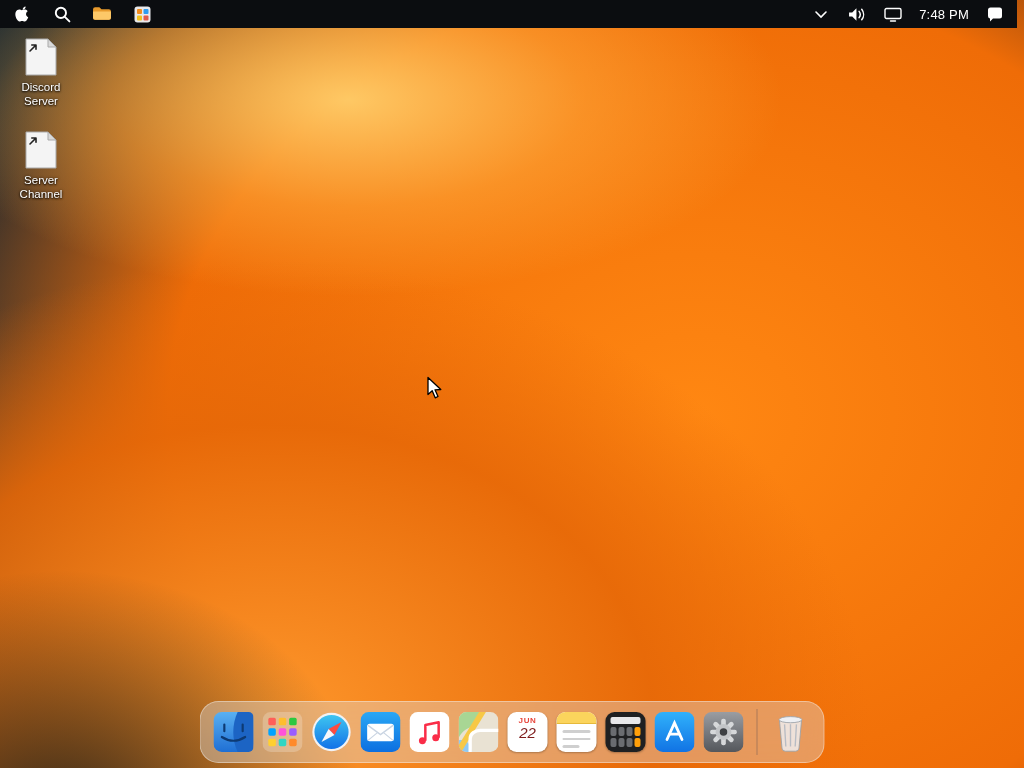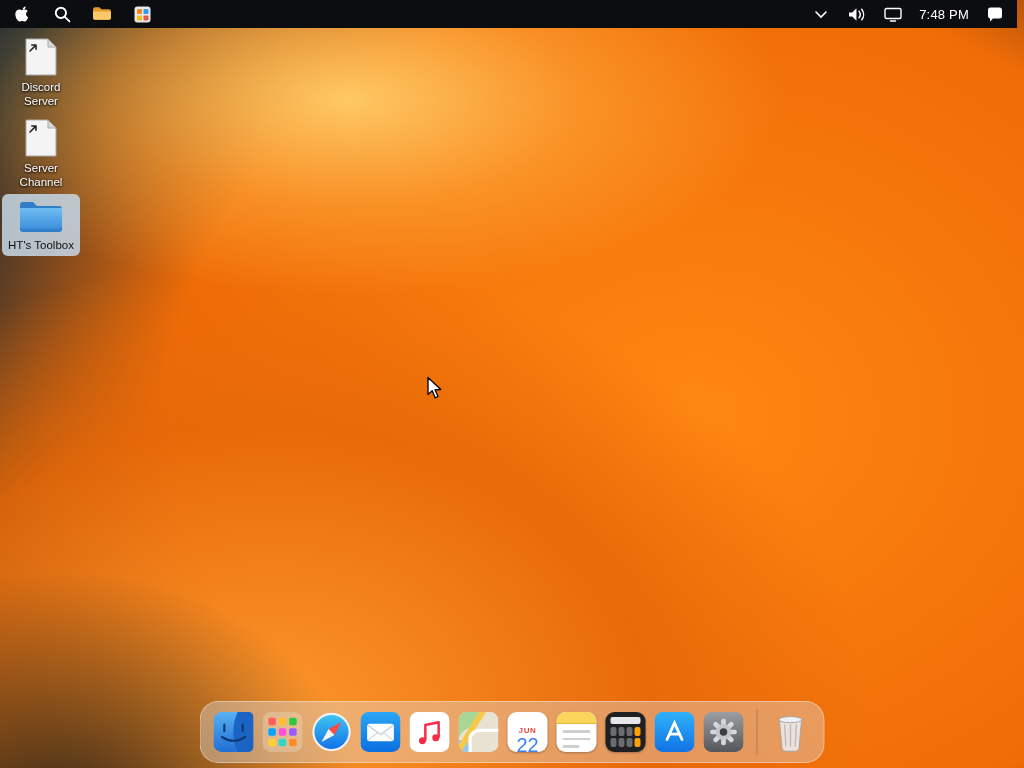--- a/index.html
+++ b/index.html
@@ -18,39 +18,39 @@
 
   
   .menubar { position:absolute; top:0; left:0; right:7px; height:28px; background:#0b0d10;
     display:flex; align-items:center; justify-content:space-between; padding:0 12px; z-index:40; }
   .mb-group { display:flex; align-items:center; gap:20px; }
   .mb-group.right { gap:16px; }
   .mb-btn { display:flex; align-items:center; justify-content:center; height:22px; min-width:20px; cursor:default; }
   .mb-time { color:#fff; font-size:13px; letter-spacing:.2px; }
 
   
-  .desktop-icons { position:absolute; top:32px; left:2px; display:flex; flex-direction:column; width:78px; z-index:10; }
+  .desktop-icons { position:absolute; top:32px; left:2px; display:flex; flex-direction:column; gap:12px; width:78px; z-index:10; }
   .desktop-icon { display:flex; flex-direction:column; align-items:center; padding:5px 2px 4px; border-radius:6px; }
   .desktop-icon .di-label { margin-top:3px; font-size:11.5px; color:#fff; text-align:center; line-height:1.25;
     text-shadow:0 1px 2px rgba(0,0,0,.95), 0 0 3px rgba(0,0,0,.6); max-width:72px; }
   .desktop-icon.selected { background:rgba(198,216,232,.85); }
   .desktop-icon.selected .di-label { color:#111; text-shadow:none; }
 
   
   .dock { position:absolute; left:50%; transform:translateX(-50%); bottom:5px; height:62px;
     display:flex; align-items:center; gap:7px; padding:0 12px;
     background:rgba(222,226,231,.38); border:1px solid rgba(255,255,255,.38);
     border-radius:19px; backdrop-filter: blur(12px); z-index:30; }
   .dock-item { width:42px; height:42px; display:flex; align-items:center; justify-content:center; }
   .dock-sep { width:1px; height:46px; background:rgba(70,70,80,.38); margin:0 5px; }
 
   .cal-icon { width:40px; height:40px; background:#fff; border-radius:9px; overflow:hidden;
     display:flex; flex-direction:column; align-items:center; box-shadow:0 1px 2px rgba(0,0,0,.25); }
-  .cal-month { color:#e8463c; font-size:8px; font-weight:bold; letter-spacing:.6px; margin-top:14px; }
-  .cal-day { font-size:20px; color:#3b82f6; line-height:1.05; }
+  .cal-month { color:#e8463c; font-size:8px; font-weight:bold; letter-spacing:.6px; margin-top:4px; }
+  .cal-day { font-size:15px; color:#7f1d1d; line-height:1.05;font-style:italic; }
 
   .notes-icon { width:40px; height:40px; background:#fff; border-radius:9px; overflow:hidden;
     box-shadow:0 1px 2px rgba(0,0,0,.25); }
   .notes-top { height:12px; background:#fbd45c; border-bottom:1px solid #e6b93a; }
   .notes-lines { padding:6px 6px 0; display:flex; flex-direction:column; gap:5px; }
   .notes-lines span { display:block; height:2.5px; background:#cfcfcf; border-radius:2px; }
   .notes-lines span:last-child { width:60%; }
 
   .calc-icon { width:40px; height:40px; background:#1f2022; border-radius:9px; padding:5px;
     display:flex; flex-direction:column; gap:3px; box-shadow:0 1px 2px rgba(0,0,0,.25); }
@@ -138,33 +138,20 @@
 
     <div class="desktop-icon">
       <svg width="34" height="40" viewBox="0 0 34 40">
         <path d="M2 2 h22 l8 8 v28 h-30 z" fill="#f4f4f4" stroke="#a9a9a9"></path>
         <path d="M24 2 l8 8 h-8 z" fill="#d9d9d9" stroke="#a9a9a9"></path>
         <path d="M6 14 L12 8 M12 8 h-4.2 M12 8 v4.2" stroke="#222" stroke-width="1.6" fill="none" stroke-linecap="round"></path>
       </svg>
       <span class="di-label">Server Channel</span>
     </div>
 
-    <div class="desktop-icon selected">
-      <svg width="46" height="36" viewBox="0 0 46 36">
-        <defs>
-          <linearGradient id="g-fold" x1="0" y1="0" x2="0" y2="1">
-            <stop offset="0" stop-color="#6fbdf2"></stop>
-              <stop offset="1" stop-color="#3c8fdb"></stop>
-          </linearGradient>
-        </defs>
-        <path d="M2 6 a3 3 0 0 1 3 -3 h10 l4 4 h22 a3 3 0 0 1 3 3 v20 a3 3 0 0 1 -3 3 h-36 a3 3 0 0 1 -3 -3 z" fill="#2f7ec7"></path>
-        <path d="M2 9 h42 v18 a3 3 0 0 1 -3 3 h-36 a3 3 0 0 1 -3 -3 z" fill="url(#g-fold)"></path>
-      </svg>
-      <span class="di-label">HT's Toolbox</span>
-    </div>
 
   </div>
 
   <div class="dock">
 
     <div class="dock-item">
       <svg viewBox="0 0 48 48" width="40" height="40">
         <defs>
             <linearGradient id="g-fin" x1="0" y1="0" x2="0" y2="1">
           <stop offset="0" stop-color="#59b0f2"></stop>

